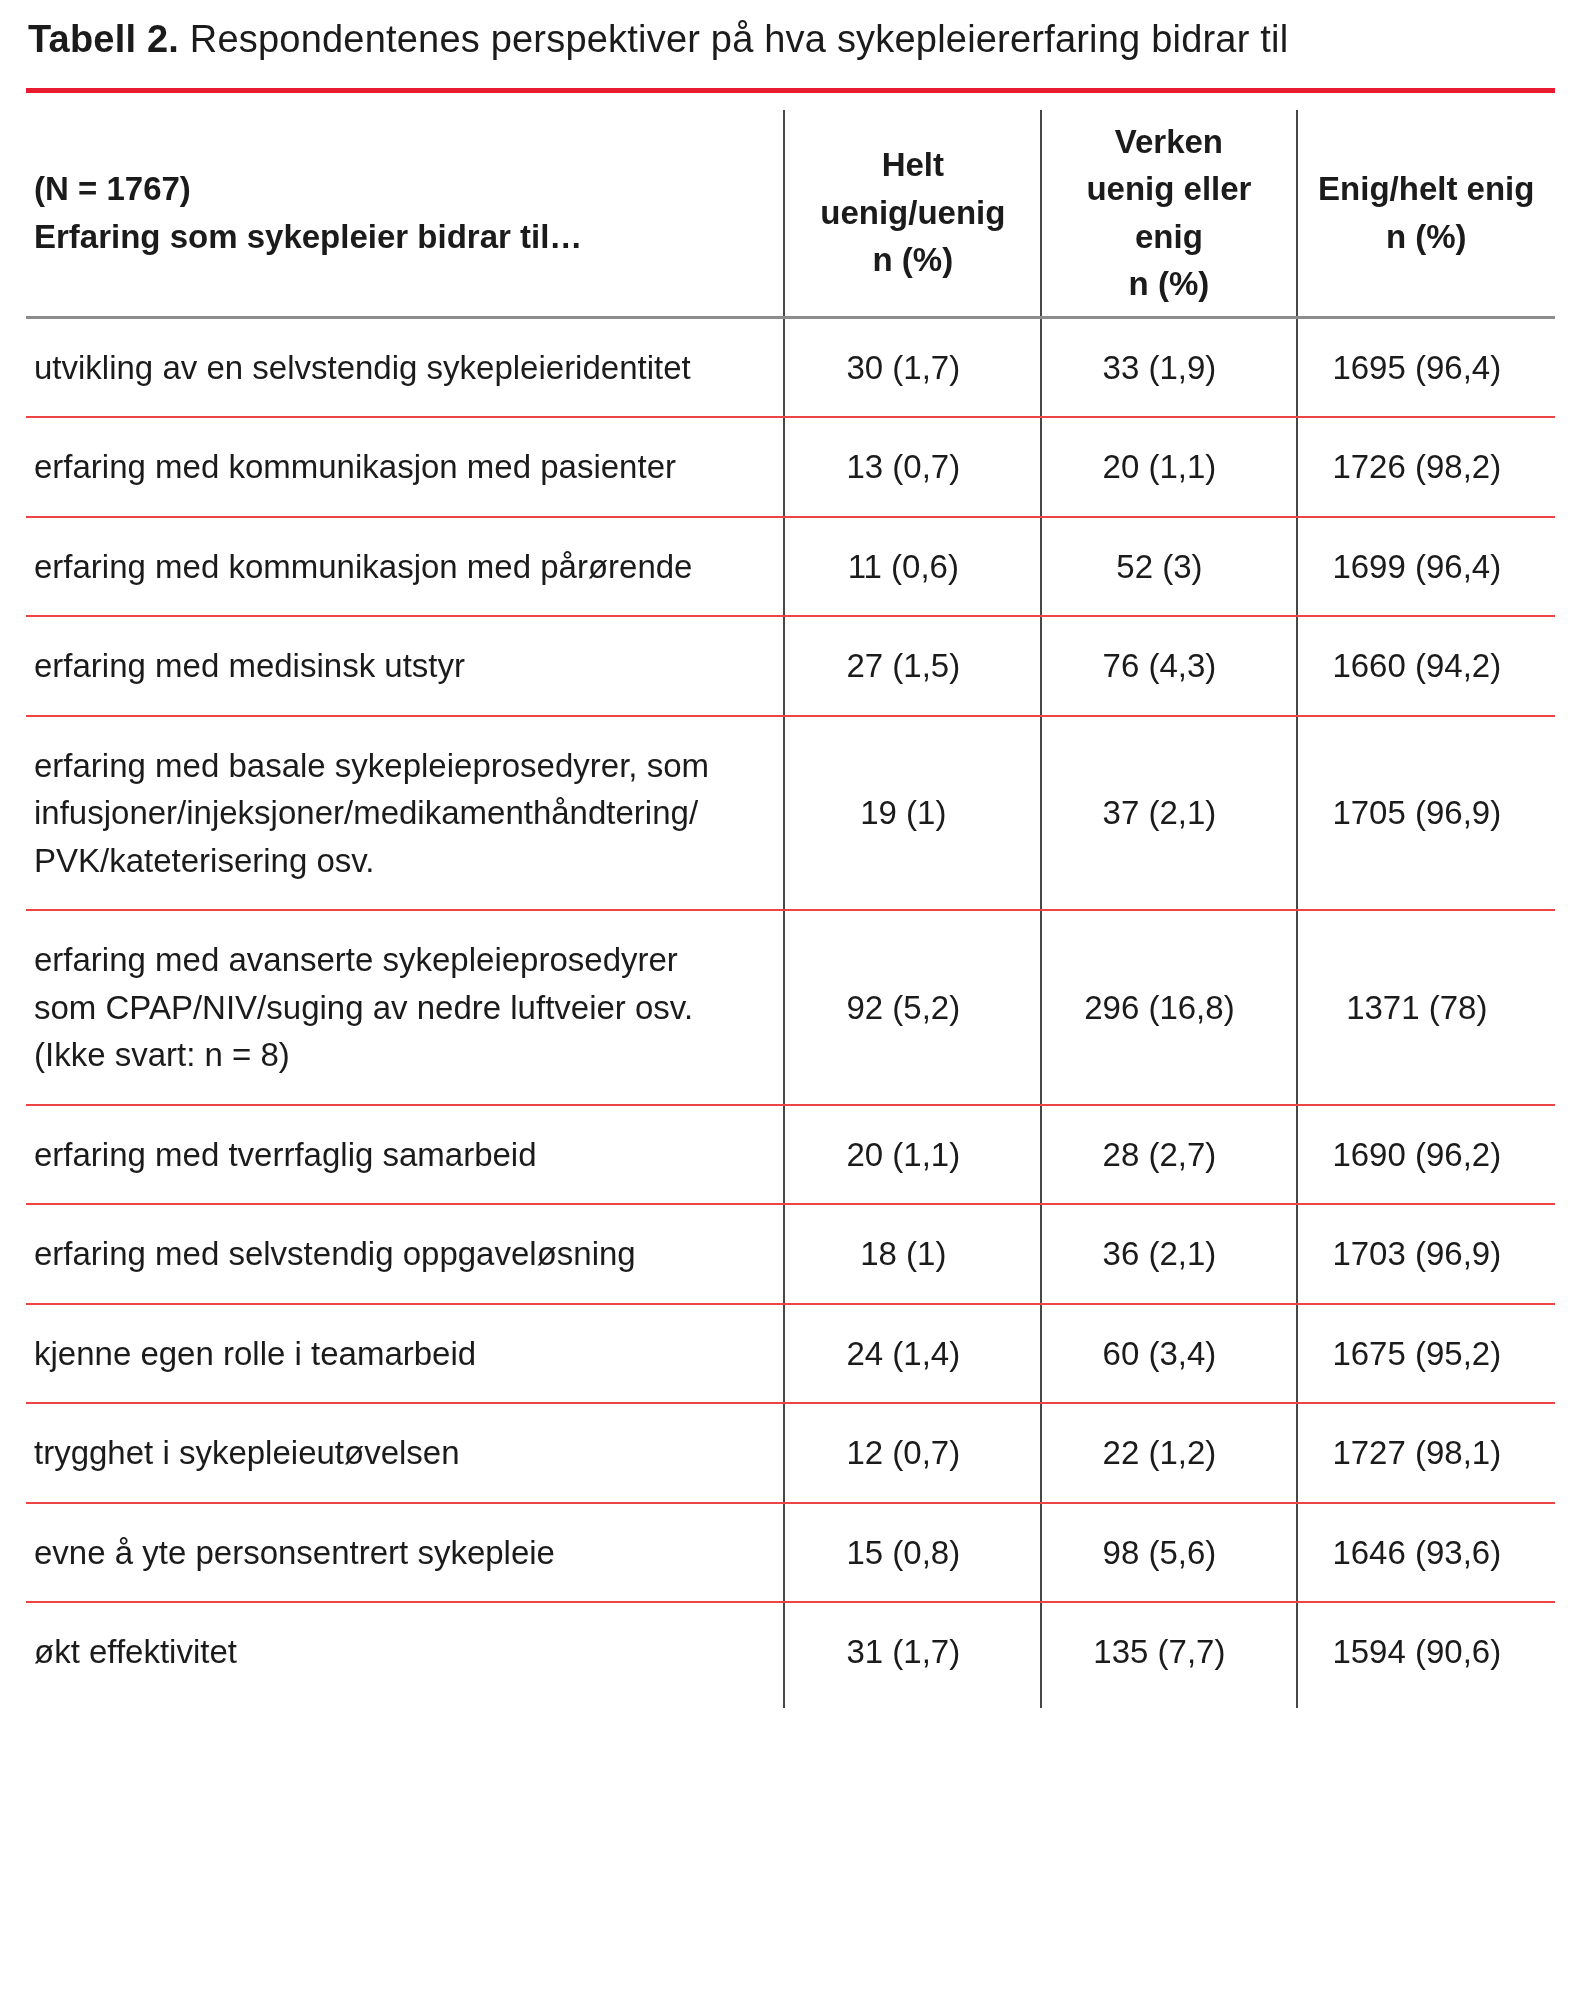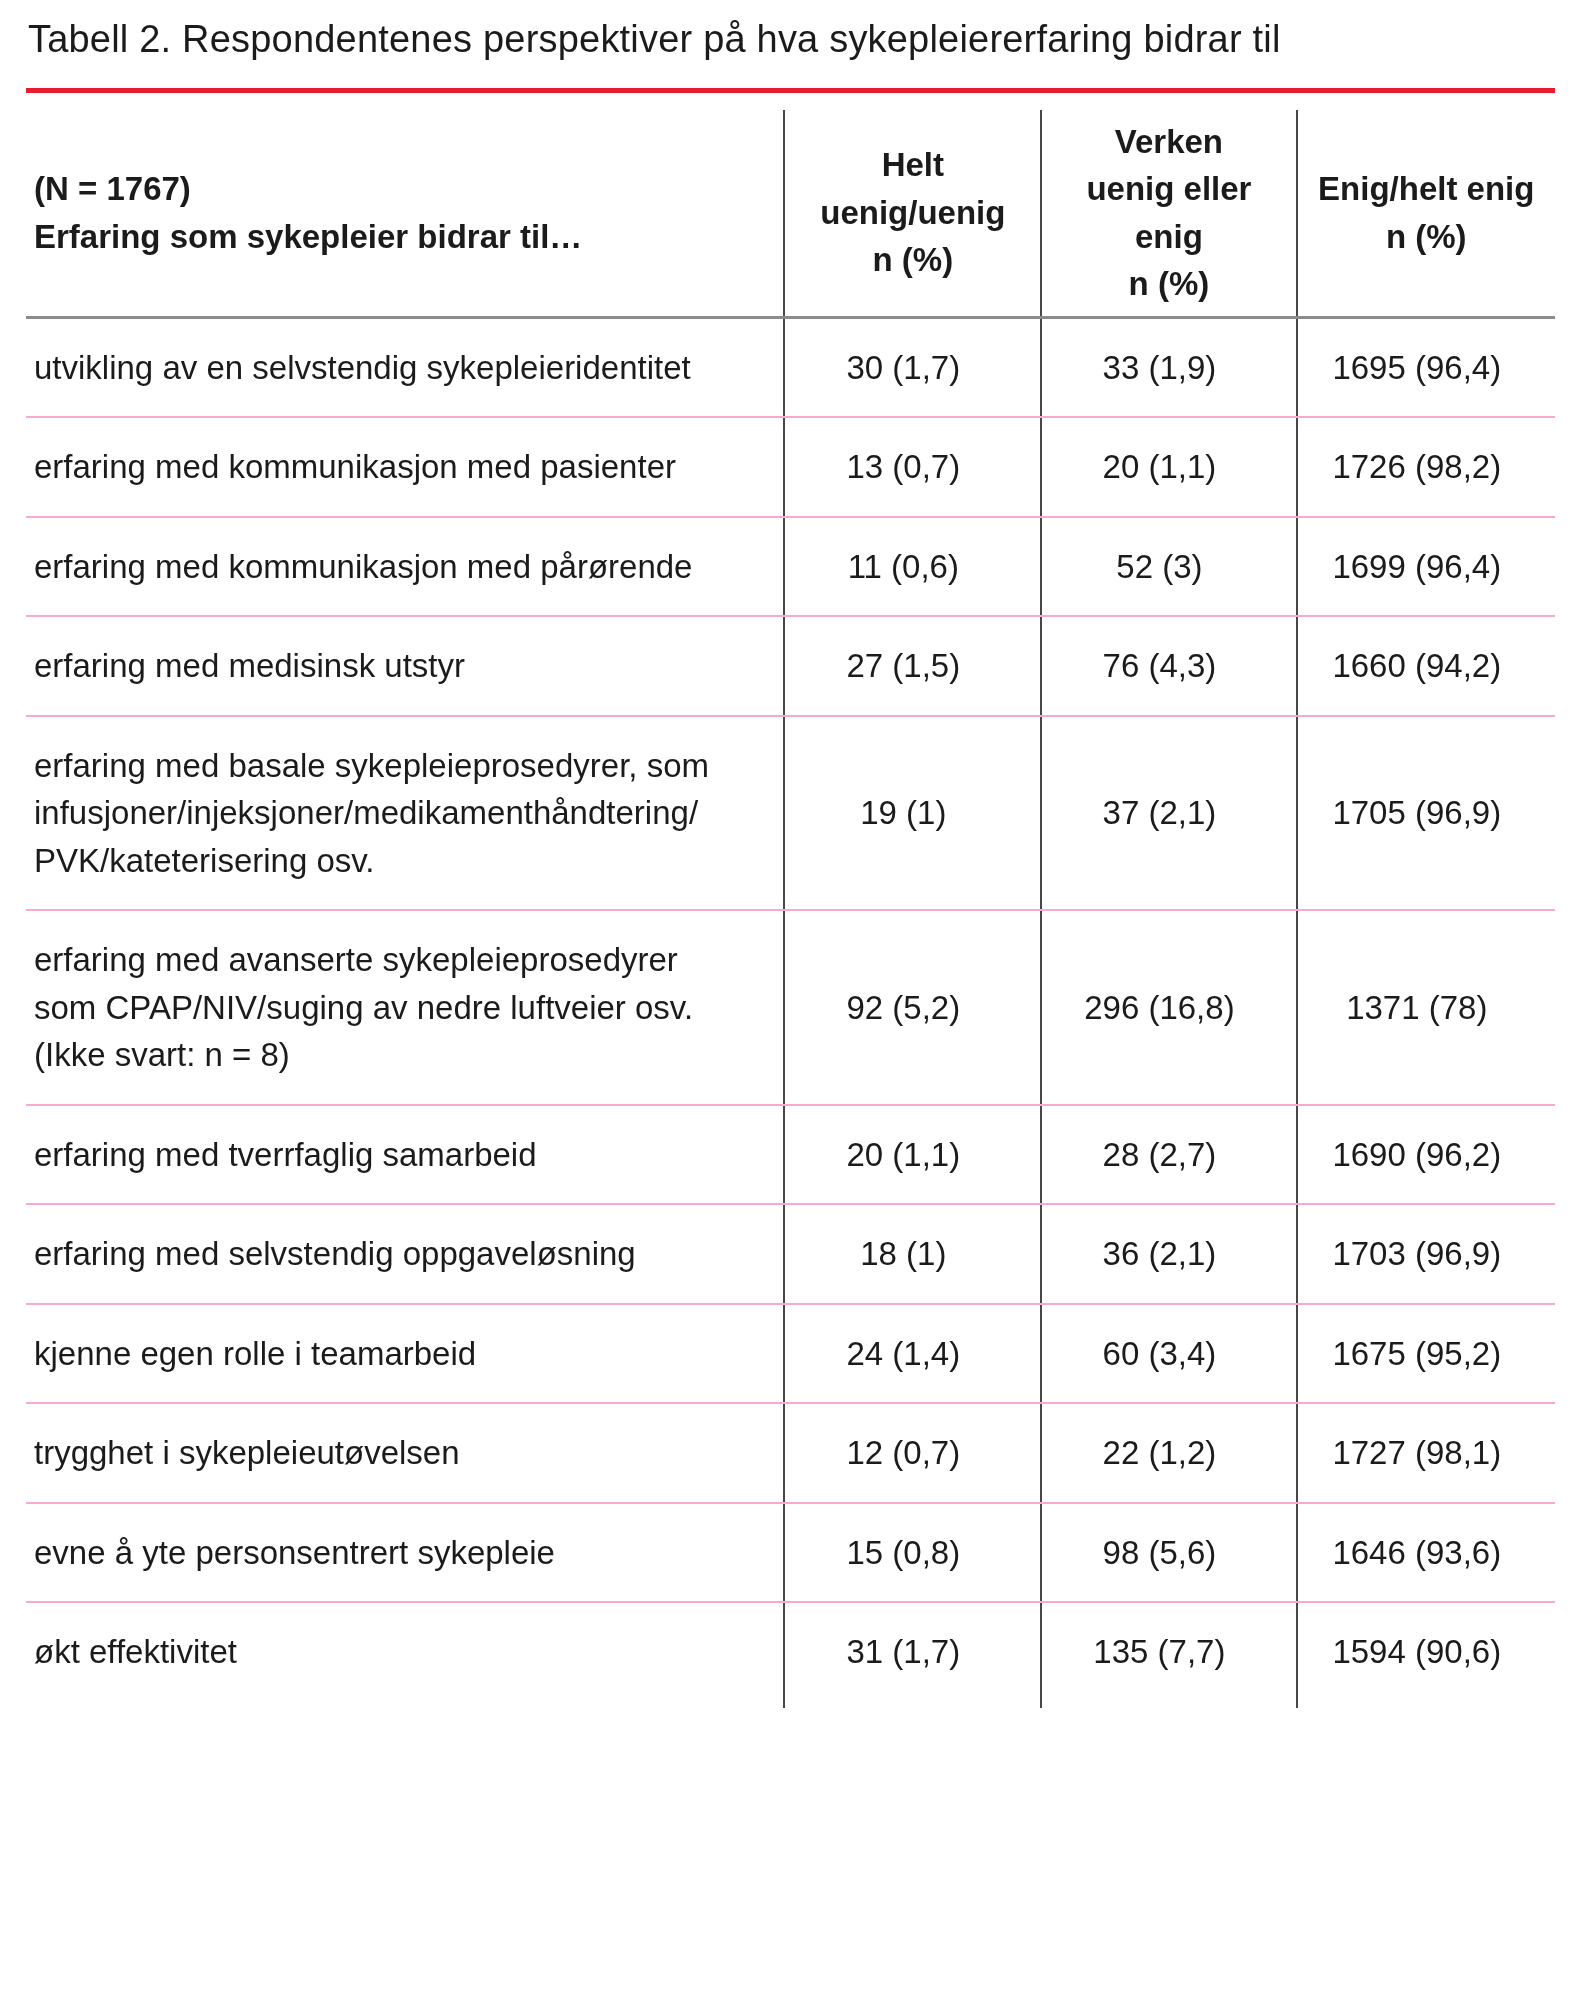--- a/index.html
+++ b/index.html
@@ -21,21 +21,21 @@
     padding: 16px 26px 0 26px;
   }
   .table-title {
     font-size: 38px;
     line-height: 1.25;
     font-weight: 400;
     margin: 0 0 0 2px;
     letter-spacing: 0.2px;
   }
   .table-title .title-label {
-    font-weight: 400;
+    font-weight: 700;
     text-align: right;
   }
   .rule-red {
     border: none;
     border-top: 5px solid #e81c2e;
     margin: 24px 0 0 0;
   }
   table.data-table {
     width: 100%;
     border-collapse: collapse;
@@ -63,21 +63,21 @@
   thead th.h-item {
     text-align: left;
     padding-left: 8px;
   }
   .v-border {
     border-right: 2px solid #474747;
   }
   tbody td {
     padding-top: 25px;
     padding-bottom: 25px;
-    border-bottom: 2px solid #f9a8d4;
+    border-bottom: 2px solid #ef4444;
   }
   tbody td.label-cell {
     text-align: left;
     padding-left: 8px;
     padding-right: 24px;
     white-space: pre-line;
   }
   tbody td.num-cell {
     text-align: center;
     padding-right: 20px;

